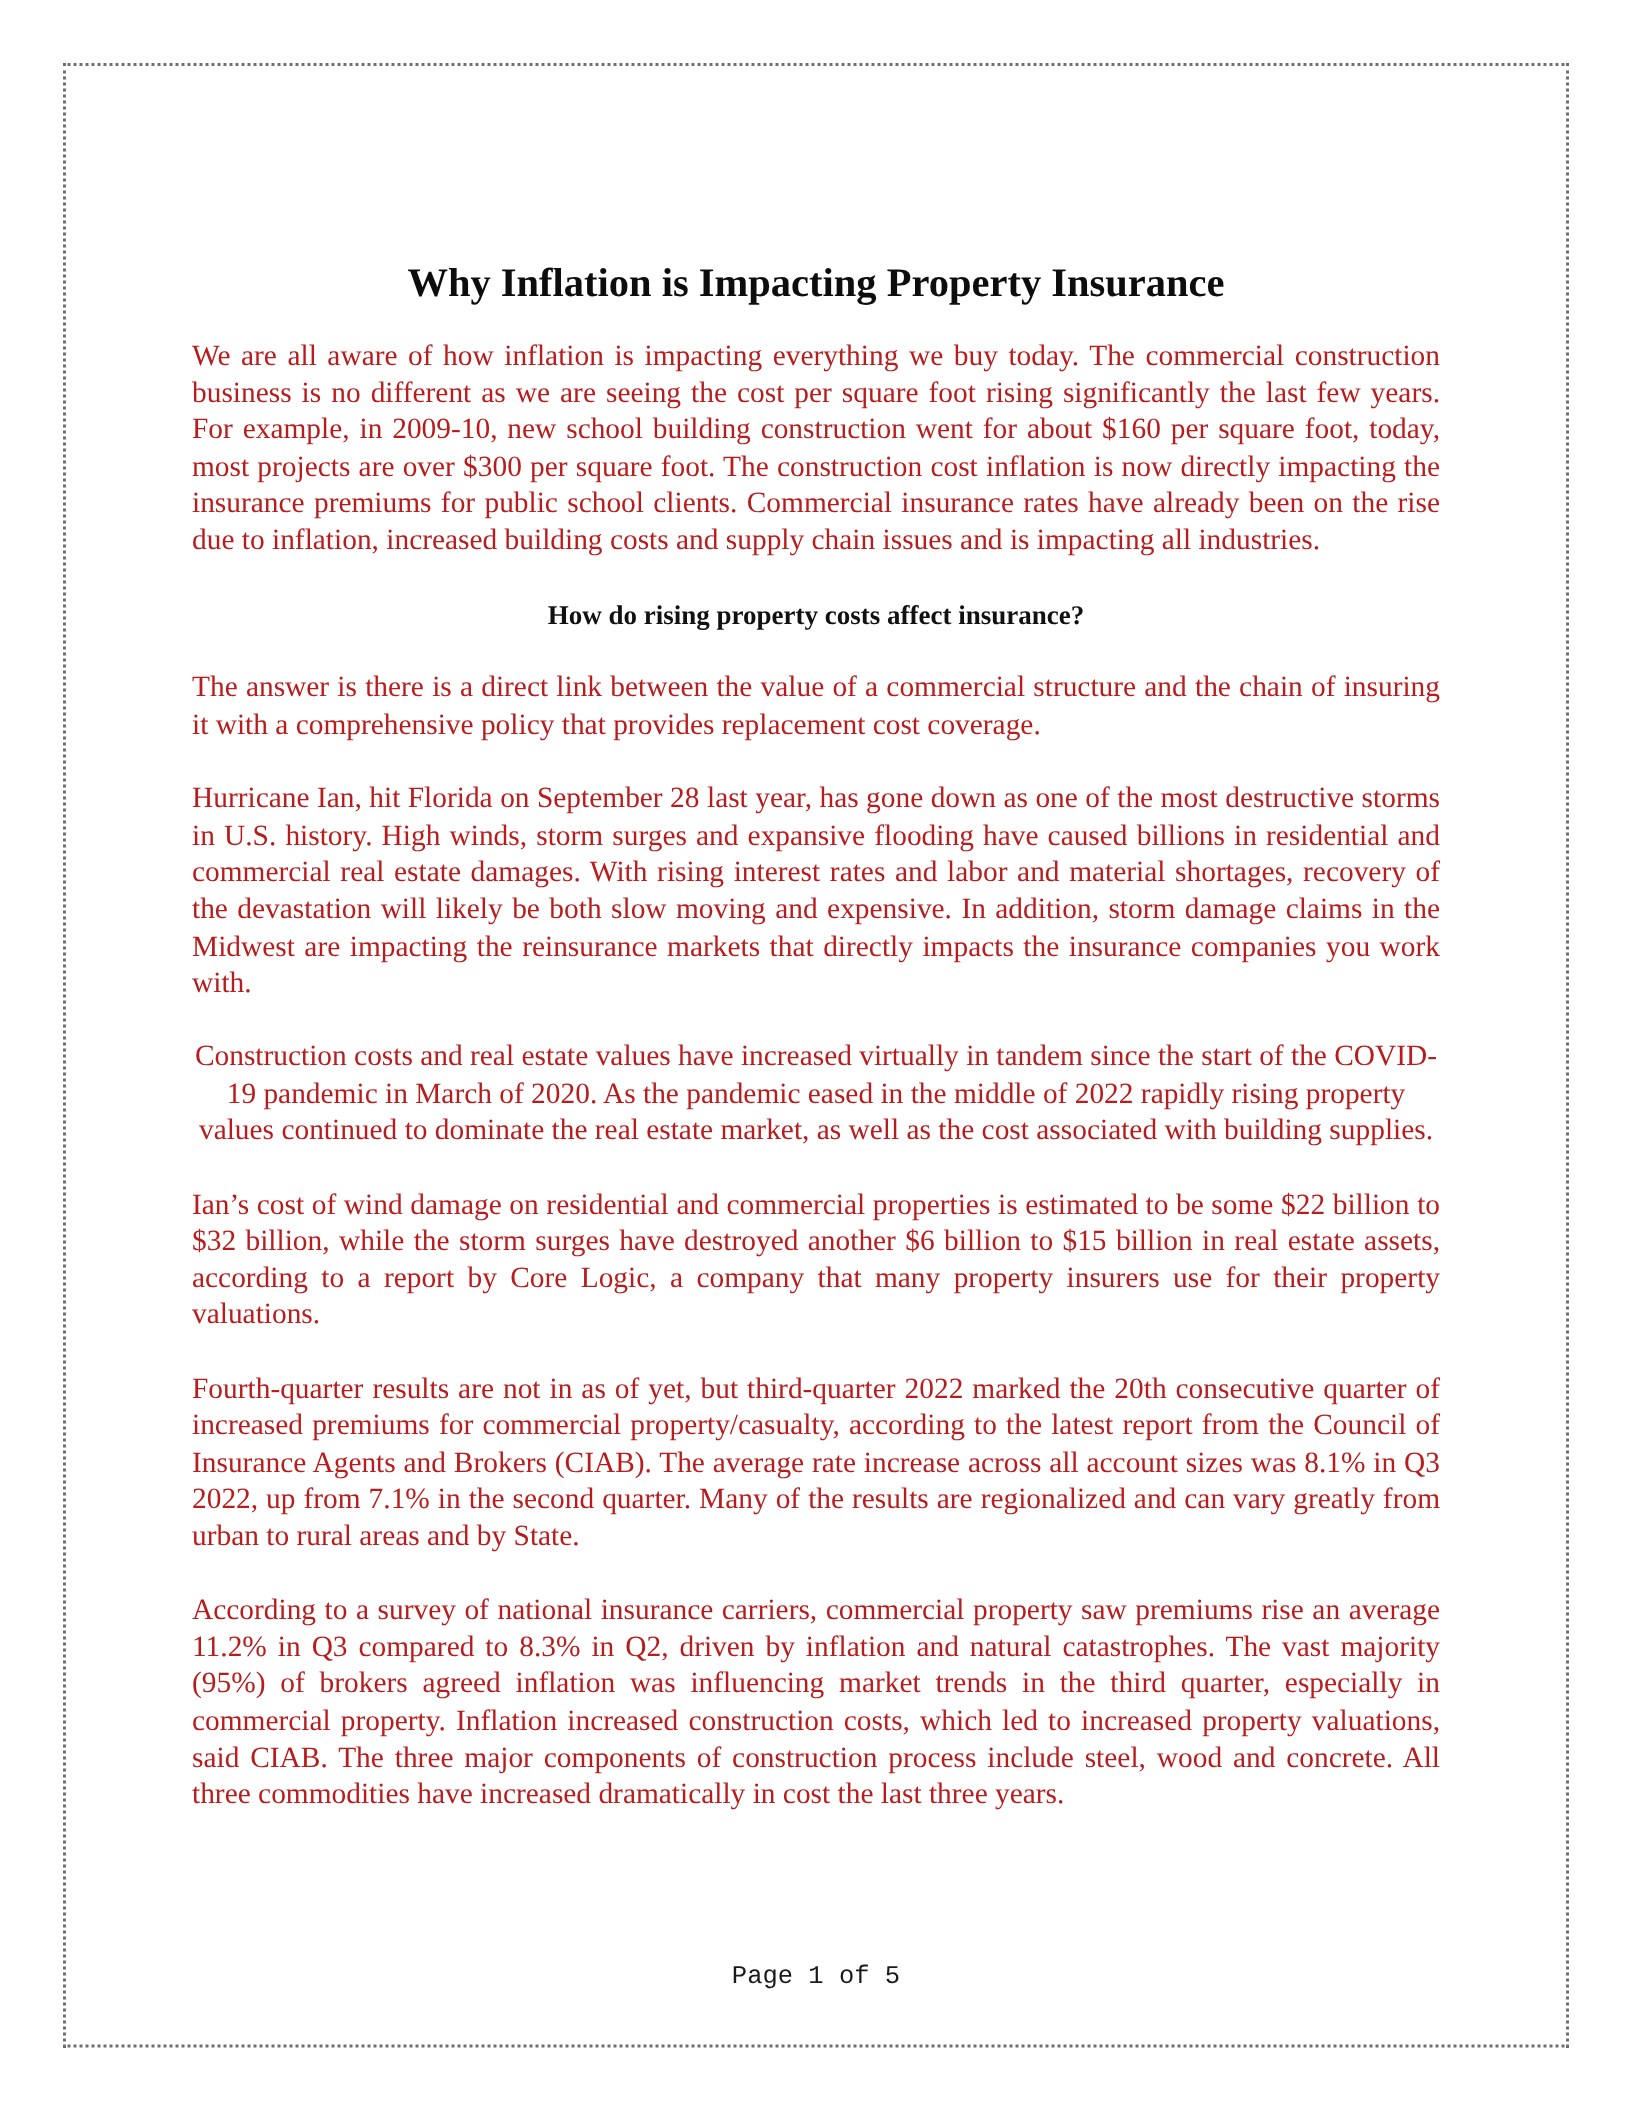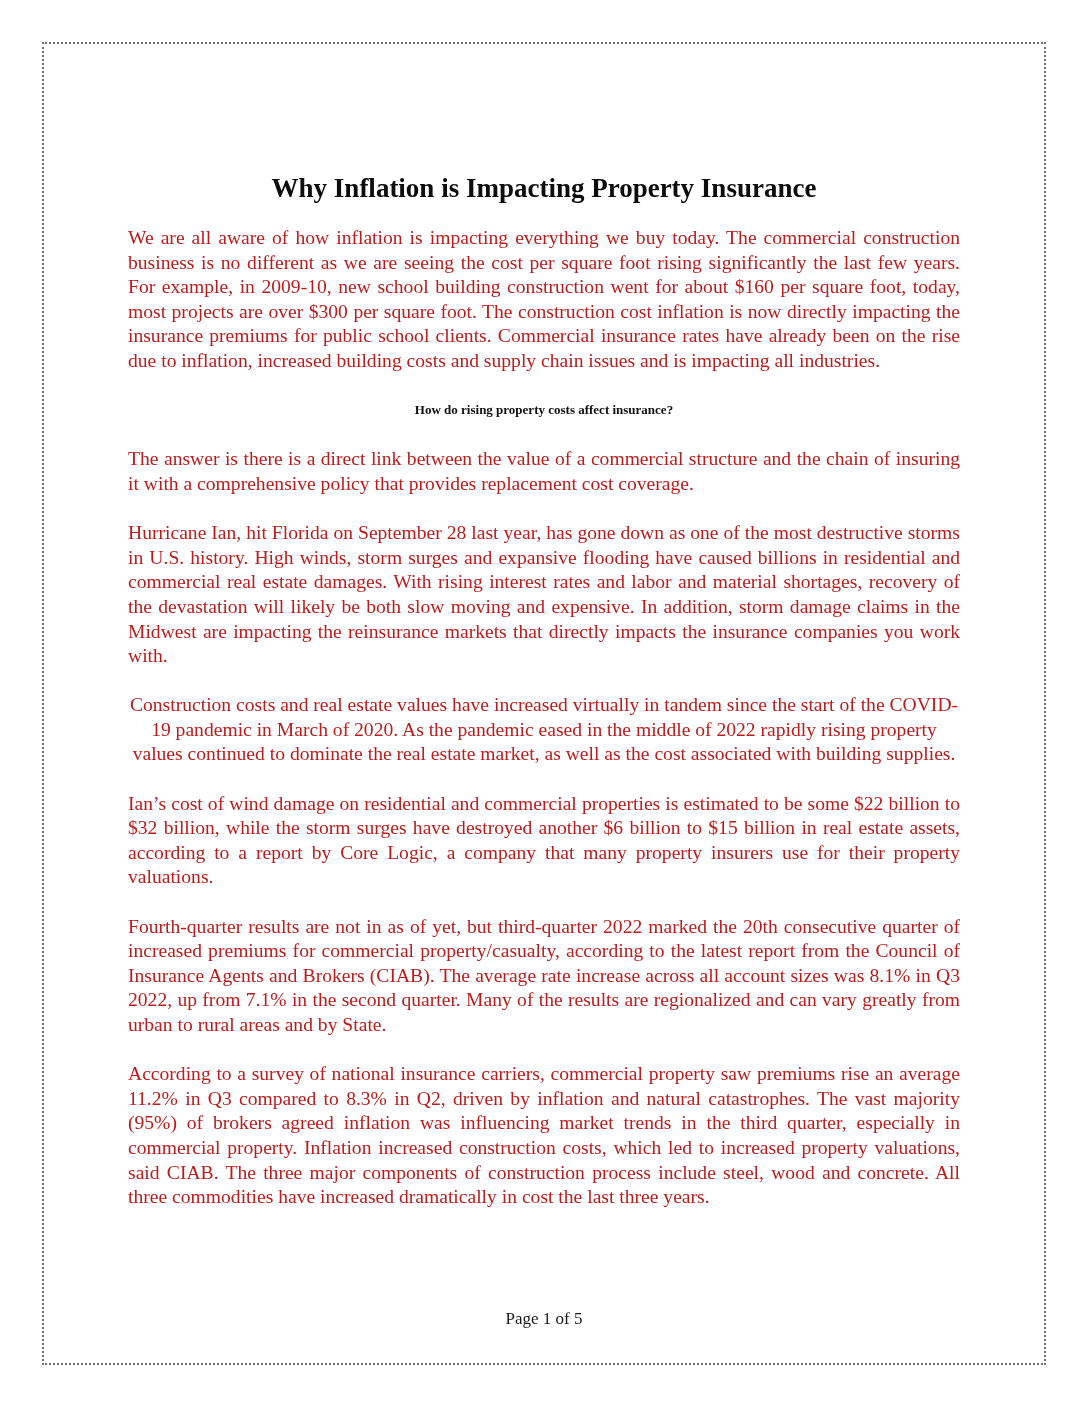--- a/index.html
+++ b/index.html
@@ -44,35 +44,35 @@
       font-size: 19.6px;
       line-height: 24.6px;
       text-align: justify;
       color: #b91c1c;
     }
     .para.left {
       text-align: center;
     }
     .subheading {
       margin: 0;
-      font-size: 13px;
+      font-size: 18px;
       line-height: 24.6px;
       font-weight: bold;
       text-align: center;
       color: #111111;
     }
     .gap-title { height: 20px; }
     .gap { height: 24.6px; }
     .footer {
       position: absolute;
       left: 0;
       width: 1088px;
       top: 1309px;
       text-align: center;
-      font-family: Liberation Serif, serif;
+      font-family: Liberation Mono, monospace;
       font-size: 17px;
       color: #1a1a1a;
     }
   </style>
 </head>
 <body>
 
 <div class="page-border"></div>
 
 <div class="content">

